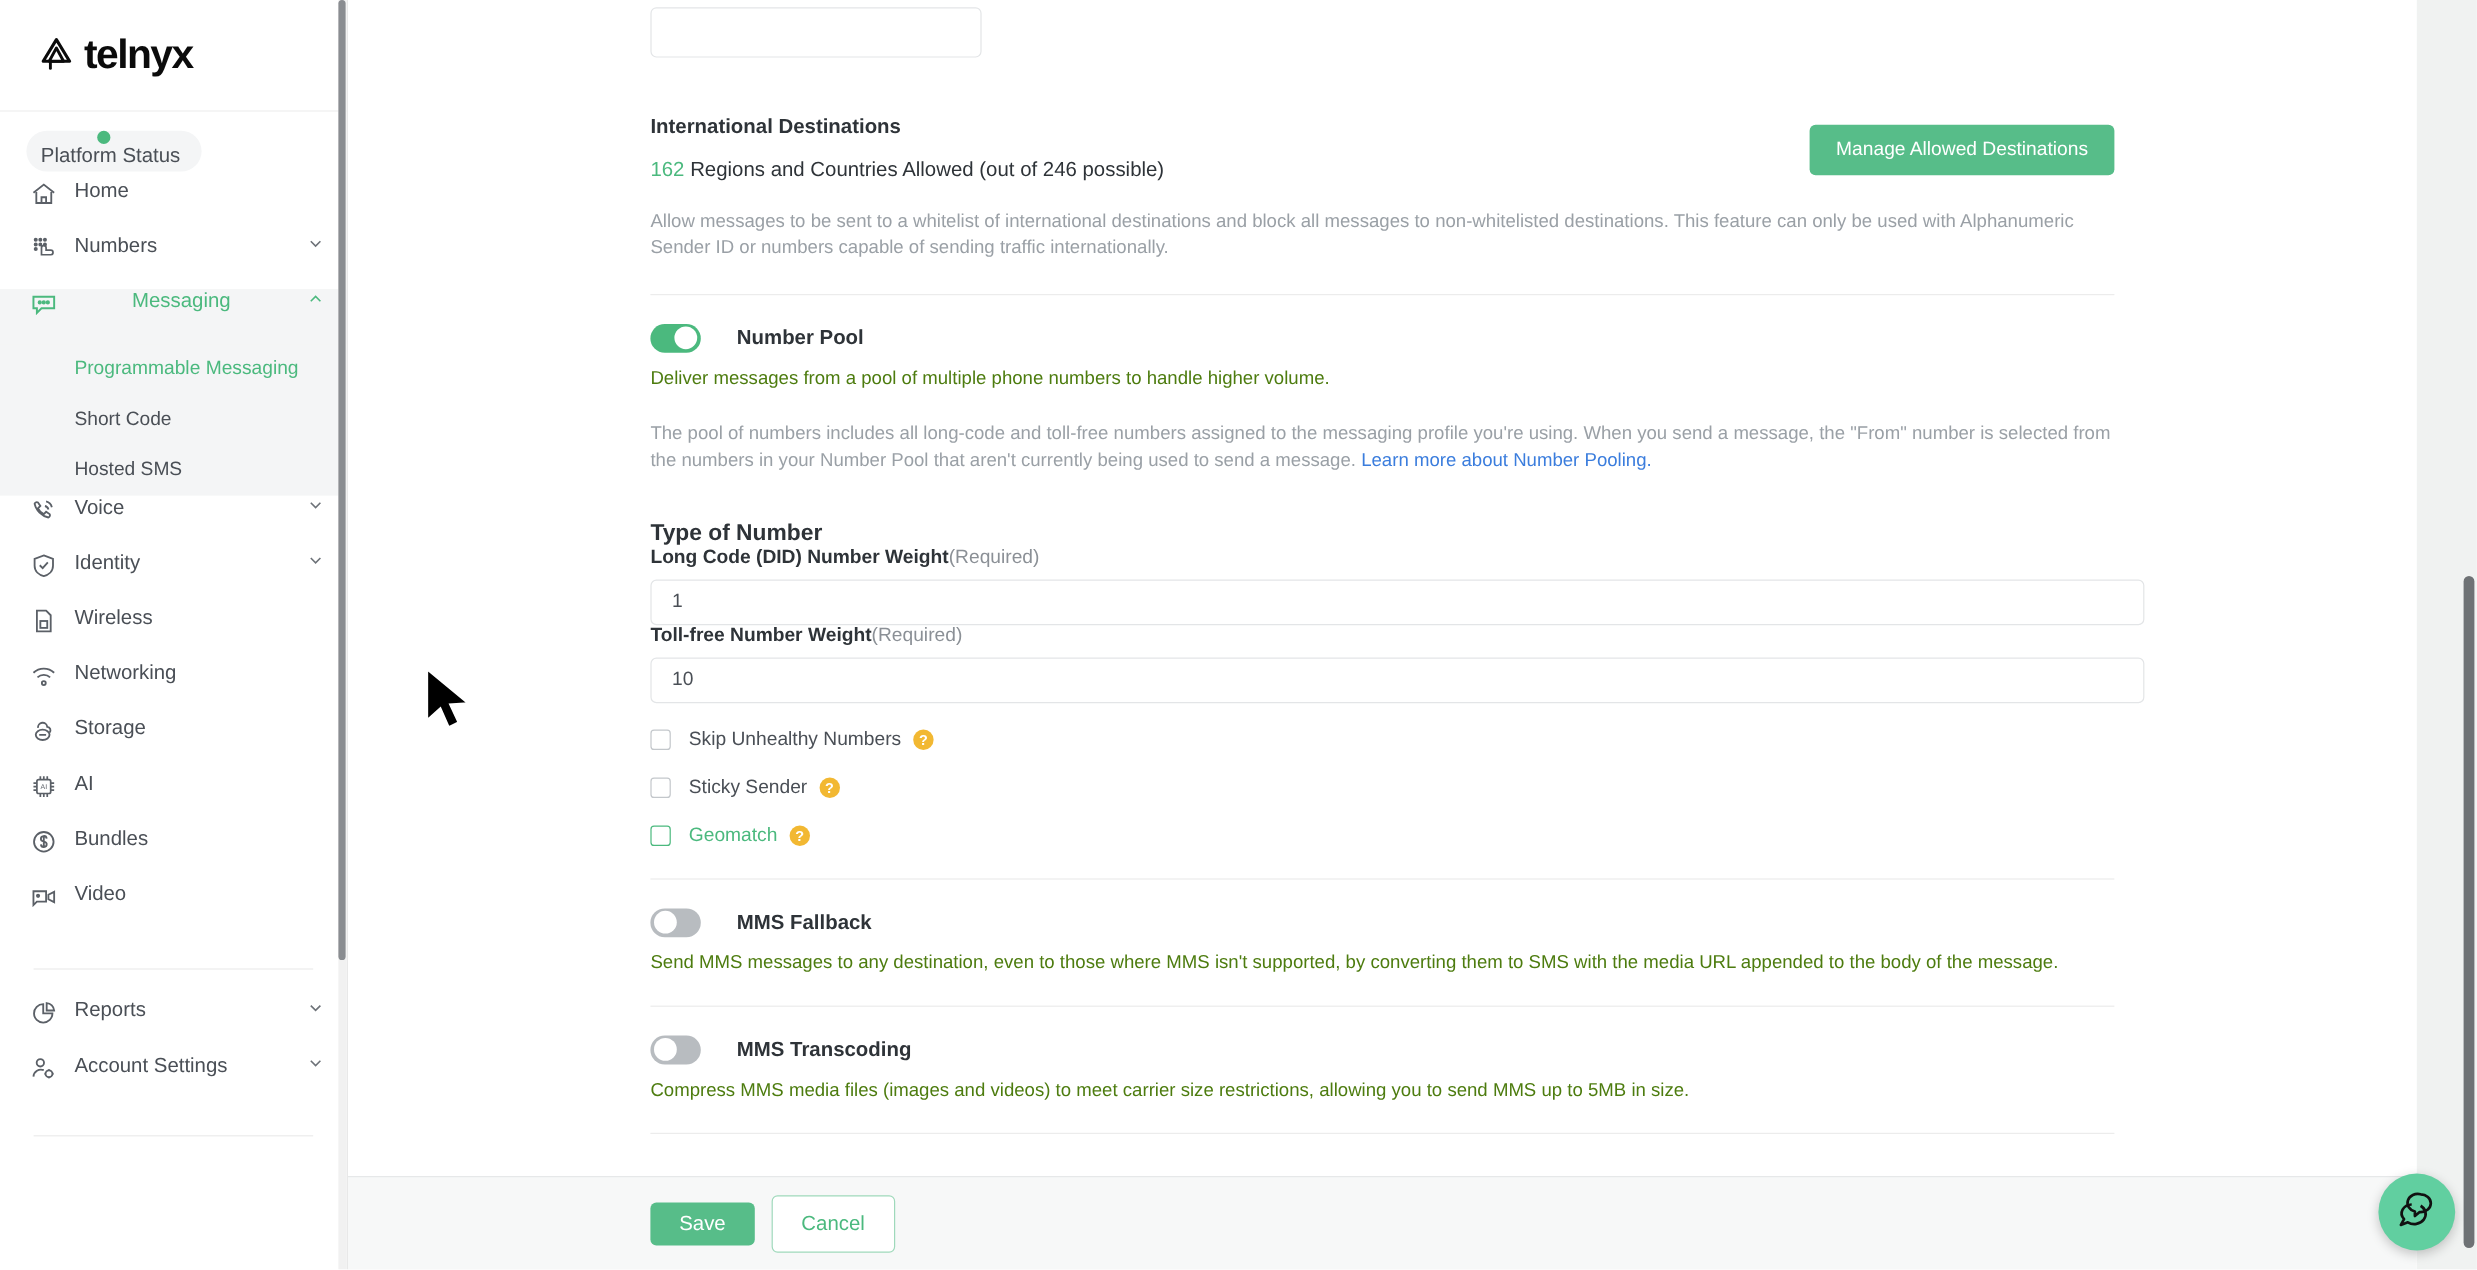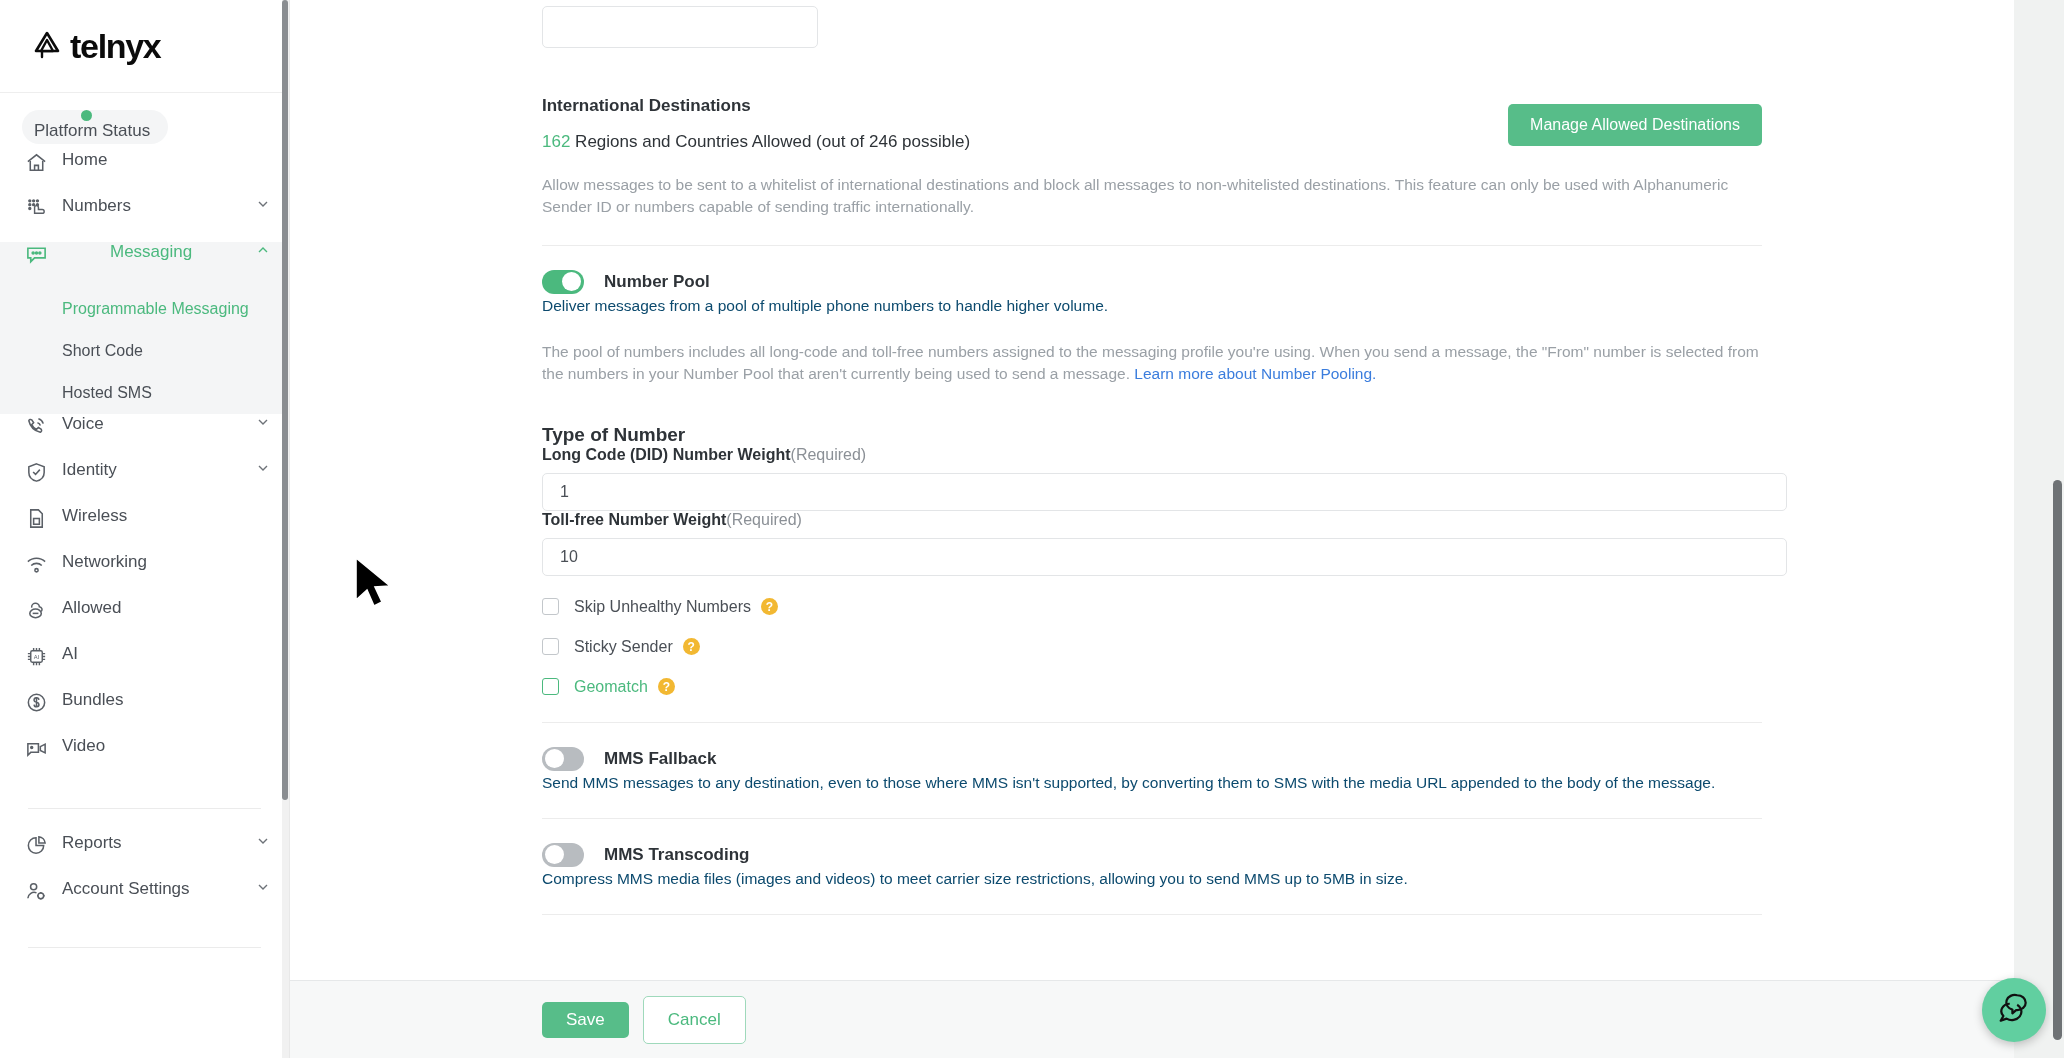--- a/index.html
+++ b/index.html
@@ -126,23 +126,23 @@
     position: relative; flex: 0 0 42px; cursor: pointer;
   }
   .toggle.on { background: #4bb97e; }
   .toggle.off { background: #b8bcc0; }
   .knob {
     position: absolute; top: 2.5px; width: 19px; height: 19px;
     border-radius: 50%; background: #ffffff;
   }
   .toggle.on .knob { right: 3px; }
   .toggle.off .knob { left: 3px; }
-  .toggle-label { margin-left: 20px; font-size: 17px; font-weight: bold; color: #2e3338; }
-
-  .sub-note { font-size: 15.5px; color: #0c4a6e; margin-top: 3px; }
+  .toggle-label { margin-left: 30px; font-size: 17px; font-weight: bold; color: #2e3338; }
+
+  .sub-note { font-size: 15.5px; color: #4d7c0f; margin-top: 13px; }
   .para { font-size: 15.5px; color: #9aa0a6; line-height: 1.45; margin-top: 26px; max-width: 1245px; }
   .link { color: #3b7ddd; text-decoration: none; cursor: pointer; }
 
   .block-title { font-size: 19px; font-weight: bold; color: #2e3338; margin-top: 38px; }
   .field-label { font-size: 16px; font-weight: bold; color: #2e3338; }
   .field-label .req { font-weight: normal; color: #8b9096; }
   .field-input {
     margin-top: 9px; width: 1245px; height: 38px;
     border: 1px solid #e3e5e7; border-radius: 5px; background: #fff;
     font-size: 16px; color: #4a4f56; padding: 0 17px;
@@ -347,21 +347,21 @@
 
       
       <div class="sb-item">
         <span class="ic">
           <svg width="23" height="23" viewBox="0 0 24 24" fill="none" stroke="#5b6067" stroke-width="1.6">
             <path d="M7 9 a4 4 0 0 1 8-1 a3 3 0 0 1 2 5"></path>
               <ellipse cx="11" cy="15" rx="6" ry="4.5"></ellipse>
               <path d="M8 15 h6"></path>
           </svg>
         </span>
-        <span class="lb">Allowed</span>
+        <span class="lb">Storage</span>
       </div>
 
       
       <div class="sb-item">
         <span class="ic">
           <svg width="23" height="23" viewBox="0 0 24 24" fill="none" stroke="#5b6067" stroke-width="1.5">
             <rect x="6" y="6" width="12" height="12" rx="1.5"></rect>
             <path d="M9 3 v3 M12 3 v3 M15 3 v3 M9 18 v3 M12 18 v3 M15 18 v3 M3 9 h3 M3 12 h3 M3 15 h3 M18 9 h3 M18 12 h3 M18 15 h3"></path>
             <text x="12" y="14.5" font-size="6" fill="#5b6067" stroke="none" text-anchor="middle" font-family="Liberation Sans">AI</text>
           </svg>

